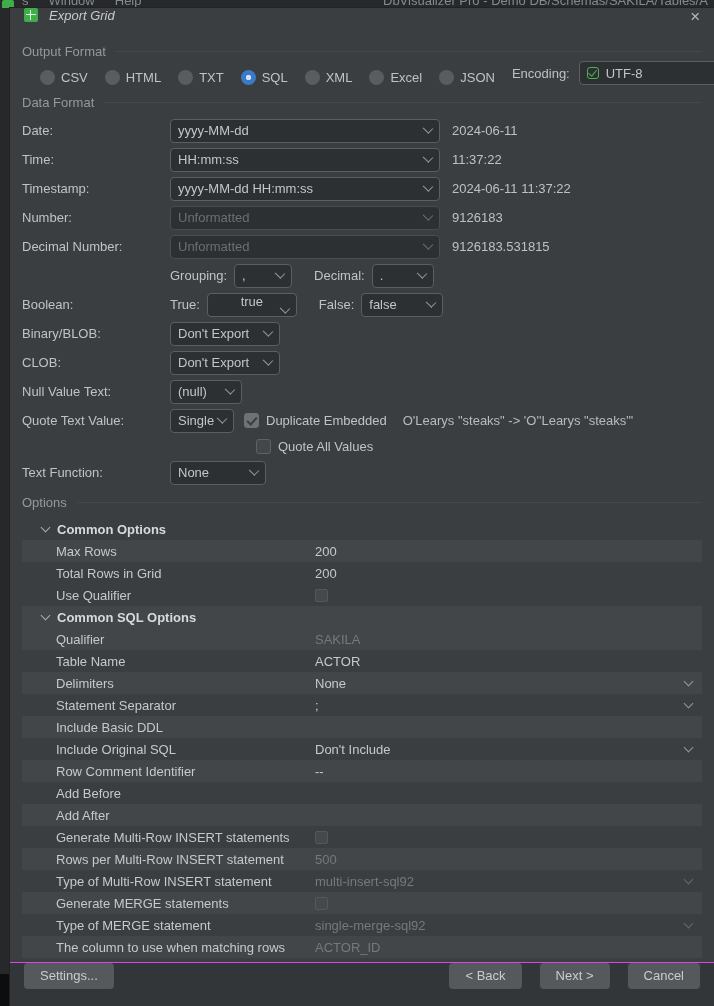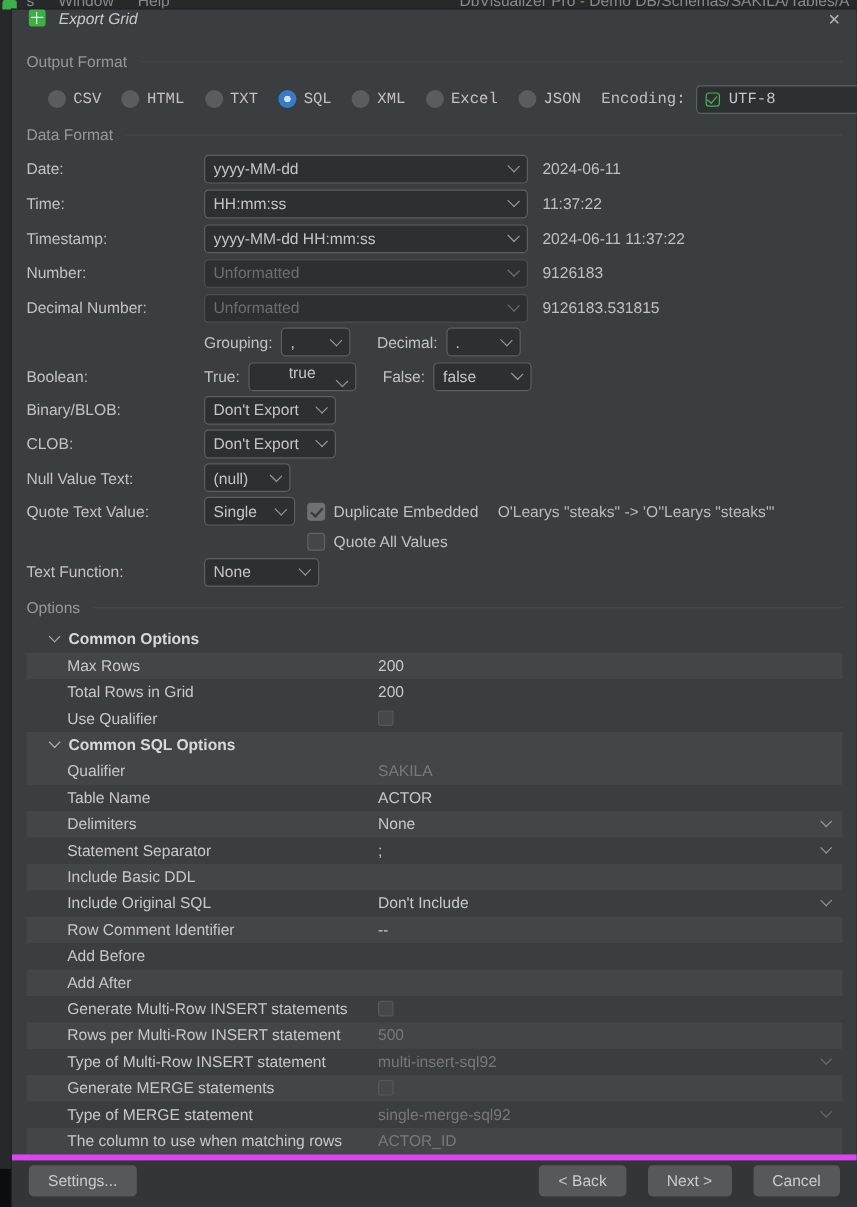--- a/index.html
+++ b/index.html
@@ -24,21 +24,21 @@
     display:flex;flex-direction:column;
   }
   .titlebar{height:30px;flex:none;display:flex;align-items:flex-start;gap:11px;padding:0 14px;font-style:italic;}
   .title-text{color:#c7cacc;font-size:13px;}
   .close-btn{margin-left:auto;color:#b4b8bb;font-size:17px;line-height:1;cursor:default;}
 
   .section-head{display:flex;align-items:center;gap:10px;padding:0 12px;color:#94999c;}
   .section-head .rule{flex:1;height:1px;background:#45484a;}
 
   
-  .of-row{display:flex;align-items:center;padding:0 10px 0 30px;margin-top:11px;height:26px;font-family:Liberation Mono, monospace;}
+  .of-row{display:flex;align-items:flex-end;padding:0 10px 0 30px;height:26px;}
   .radio-item{display:flex;align-items:center;gap:6px;margin-right:17px;}
   .radio{width:15px;height:15px;border-radius:50%;background:#595d60;flex:none;}
   .radio.selected{background:radial-gradient(circle at 50% 50%, #cfe2f6 0 2.5px, #3a7bc8 3px 8px);}
   .radio-label{color:#c0c3c6;}
   .enc-wrap{margin-left:auto;display:flex;align-items:center;gap:9px;}
 
   
   .combo{display:inline-flex;align-items:center;height:24px;background:#2d3033;border:1px solid #5b5f62;
     border-radius:4px;padding:0 7px;color:#c3c6c8;position:relative;flex:none;}
   .combo .combo-text{overflow:hidden;white-space:nowrap;}
@@ -79,22 +79,22 @@
   .twisty{width:7px;height:7px;border-right:1.7px solid #a8acaf;border-bottom:1.7px solid #a8acaf;
     transform:rotate(45deg);margin-top:-4px;flex:none;}
   .opt-label{flex:0 0 293px;padding-left:34px;color:#c6c9cb;white-space:nowrap;overflow:hidden;}
   .opt-value{flex:1;display:flex;align-items:center;padding-right:10px;color:#c6c9cb;}
   .opt-value .muted{color:#76797c;}
   .cell-chev{margin-left:auto;}
   .cell-chev.muted-chev{border-color:#66696c;}
   .cell-checkbox{width:13px;height:13px;border-radius:2px;background:#46494c;border:1px solid #55585b;flex:none;}
 
   
-  .footer{margin-top:auto;height:44px;flex:none;display:flex;align-items:center;
-    padding:0 14px 6px 14px;background:#333639;border-top:5px solid #d946ef;}
+  .footer{margin-top:auto;height:44px;flex:none;display:flex;align-items:flex-start;
+    padding:0 14px 6px 14px;background:#333639;border-top:1px solid #d946ef;}
   .btn{height:26px;padding:0 16px;background:#56595c;border:none;border-radius:4px;color:#c9ccce;
     font-family:"Liberation Sans",sans-serif;font-size:13px;line-height:24px;}
   .btn-right{margin-left:auto;display:flex;gap:18px;}
 
   
   .grid-icon{width:14px;height:14px;flex:none;background:#3fae4a;border-radius:2px;position:relative;}
   .grid-icon::before,.grid-icon::after{content:"";position:absolute;background:#dff3e0;}
   .grid-icon::before{left:2px;right:2px;top:6px;height:1.4px;}
   .grid-icon::after{top:2px;bottom:2px;left:6px;width:1.4px;}
 </style>
@@ -261,21 +261,21 @@
   <div class="df-row">
     <span class="df-label">Null Value Text:</span>
     <span class="combo" style="width:72px;">
       <span class="combo-text">(null)</span>
       <span class="combo-arrow chev"></span>
     </span>
   </div>
 
   <div class="df-row">
     <span class="df-label">Quote Text Value:</span>
-    <span class="combo" style="width:76px;">
+    <span class="combo" style="width:64px;">
       <span class="combo-text">Single</span>
       <span class="combo-arrow chev"></span>
     </span>
     <span class="checkbox checked" style="margin-left:10px;"></span>
     <span class="cb-label">Duplicate Embedded</span>
     <span class="quote-example">O'Learys "steaks" -&gt; 'O''Learys "steaks"'</span>
   </div>
 
   <div class="df-row short">
     <span class="df-spacer" style="width:234px;"></span>

